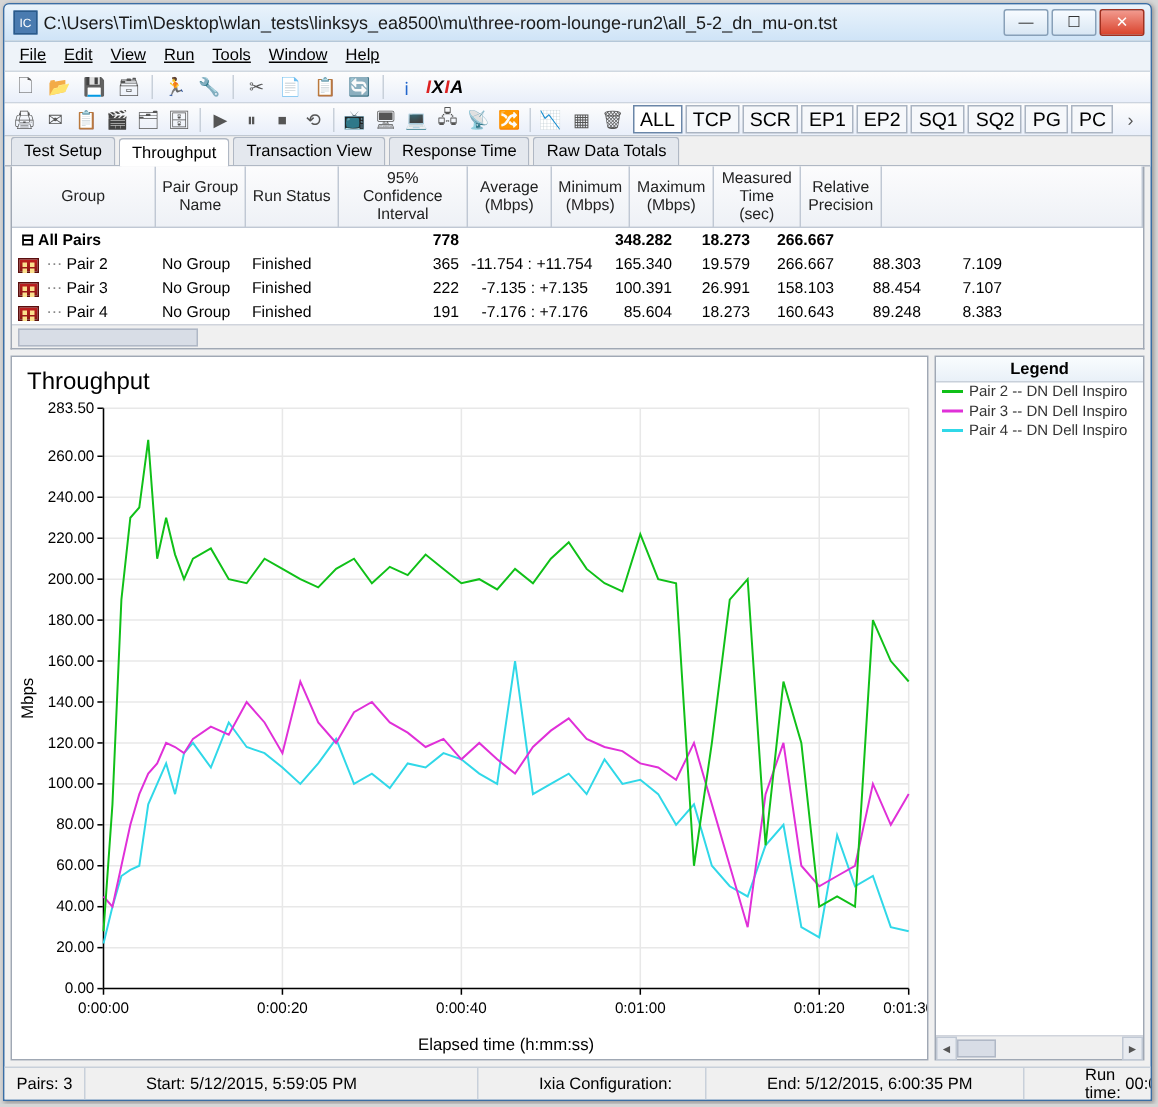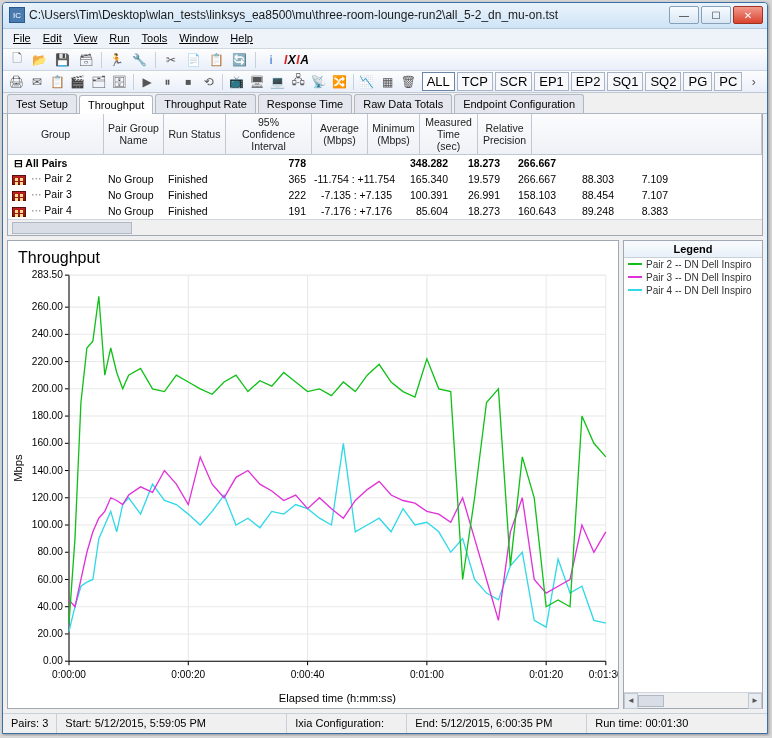--- a/index.html
+++ b/index.html
@@ -163,21 +163,21 @@
   .swatch { width: 14px; height: 2px; }
   .legend-scroll { height: 16px; background: #f0f0f0; border-top: 1px solid #d0d4dc; position: relative; margin-top: auto;}
   .legend-scroll .thumb { position: absolute; left: 14px; width: 26px; height: 12px; top: 2px; background: #d8dde6; border: 1px solid #b0b8c6; }
   .legend-scroll .arrow { position: absolute; top: 0; width: 14px; height: 16px; background: #e8ebf0; border: 1px solid #c0c8d4; display:flex;align-items:center;justify-content:center;font-size:8px;color:#555;}
   .legend-scroll .arrow.left{left:0;} .legend-scroll .arrow.right{right:0;}
   .statusbar {
     height: 22px;
     background: #f0f0f0;
     border-top: 1px solid #c8d0da;
     display: flex; align-items: center;
-    font-size: 11px; color: #000;
+    font-size: 11px; color: #000; gap: 32px;
   }
   .status-cell { padding: 0 8px; border-right: 1px solid #c8d0da; height: 100%; display:flex; align-items:center; }
   svg text { font-family: Tahoma, Arial, sans-serif; }
   .row-icon {
     width: 14px; height: 10px; display: inline-block; vertical-align: middle;
     background: linear-gradient(#c02020, #8a1414); border: 1px solid #5a0e0e;
     position: relative; margin-right: 2px;
   }
   .row-icon::after { content:""; position:absolute; left:2px; top:2px; width:3px; height:3px; background:#fbe08d; box-shadow: 5px 0 #fbe08d, 0 4px #fbe08d, 5px 4px #fbe08d; }
 </style>
@@ -256,34 +256,34 @@
     <span class="filter-btn">SQ1</span>
     <span class="filter-btn">SQ2</span>
     <span class="filter-btn">PG</span>
     <span class="filter-btn">PC</span>
     <span class="tb-btn">›</span>
   </div>
 
   <div class="tabs-row">
     <div class="tab">Test Setup</div>
     <div class="tab active">Throughput</div>
-    <div class="tab">Throughput Rate</div>
+    <div class="tab">Transaction View</div>
     <div class="tab">Response Time</div>
     <div class="tab">Raw Data Totals</div>
-    <div class="tab">Endpoint Configuration</div>
   </div>
 
   <div class="grid-area">
     <div class="grid-header" id="grid-header">
         <div class="gh-cell" style="width: 96px;">Group</div>
         <div class="gh-cell" style="width: 60px;">Pair Group Name</div>
         <div class="gh-cell" style="width: 62px;">Run Status</div>
         <div class="gh-cell" style="width: 86px;">95% Confidence Interval</div>
         <div class="gh-cell" style="width: 56px;">Average (Mbps)</div>
         <div class="gh-cell" style="width: 52px;">Minimum (Mbps)</div>
+        <div class="gh-cell" style="width: 56px;">Maximum (Mbps)</div>
         <div class="gh-cell" style="width: 58px;">Measured Time (sec)</div>
         <div class="gh-cell" style="width: 54px;">Relative Precision</div>
         <div class="gh-cell" style="flex: 1 1 0%;"></div>
       </div>
     <div class="grid-body" id="grid-body">
         <div class="grid-row" style="font-weight: bold;">
           <div class="gb-cell" style="width: 96px;"><span style="margin-left:2px">⊟</span> All Pairs</div>
           <div class="gb-cell" style="width: 60px;"></div>
           <div class="gb-cell" style="width: 62px;"></div>
           <div class="gb-cell" style="width: 84px; text-align: right;">778</div>

